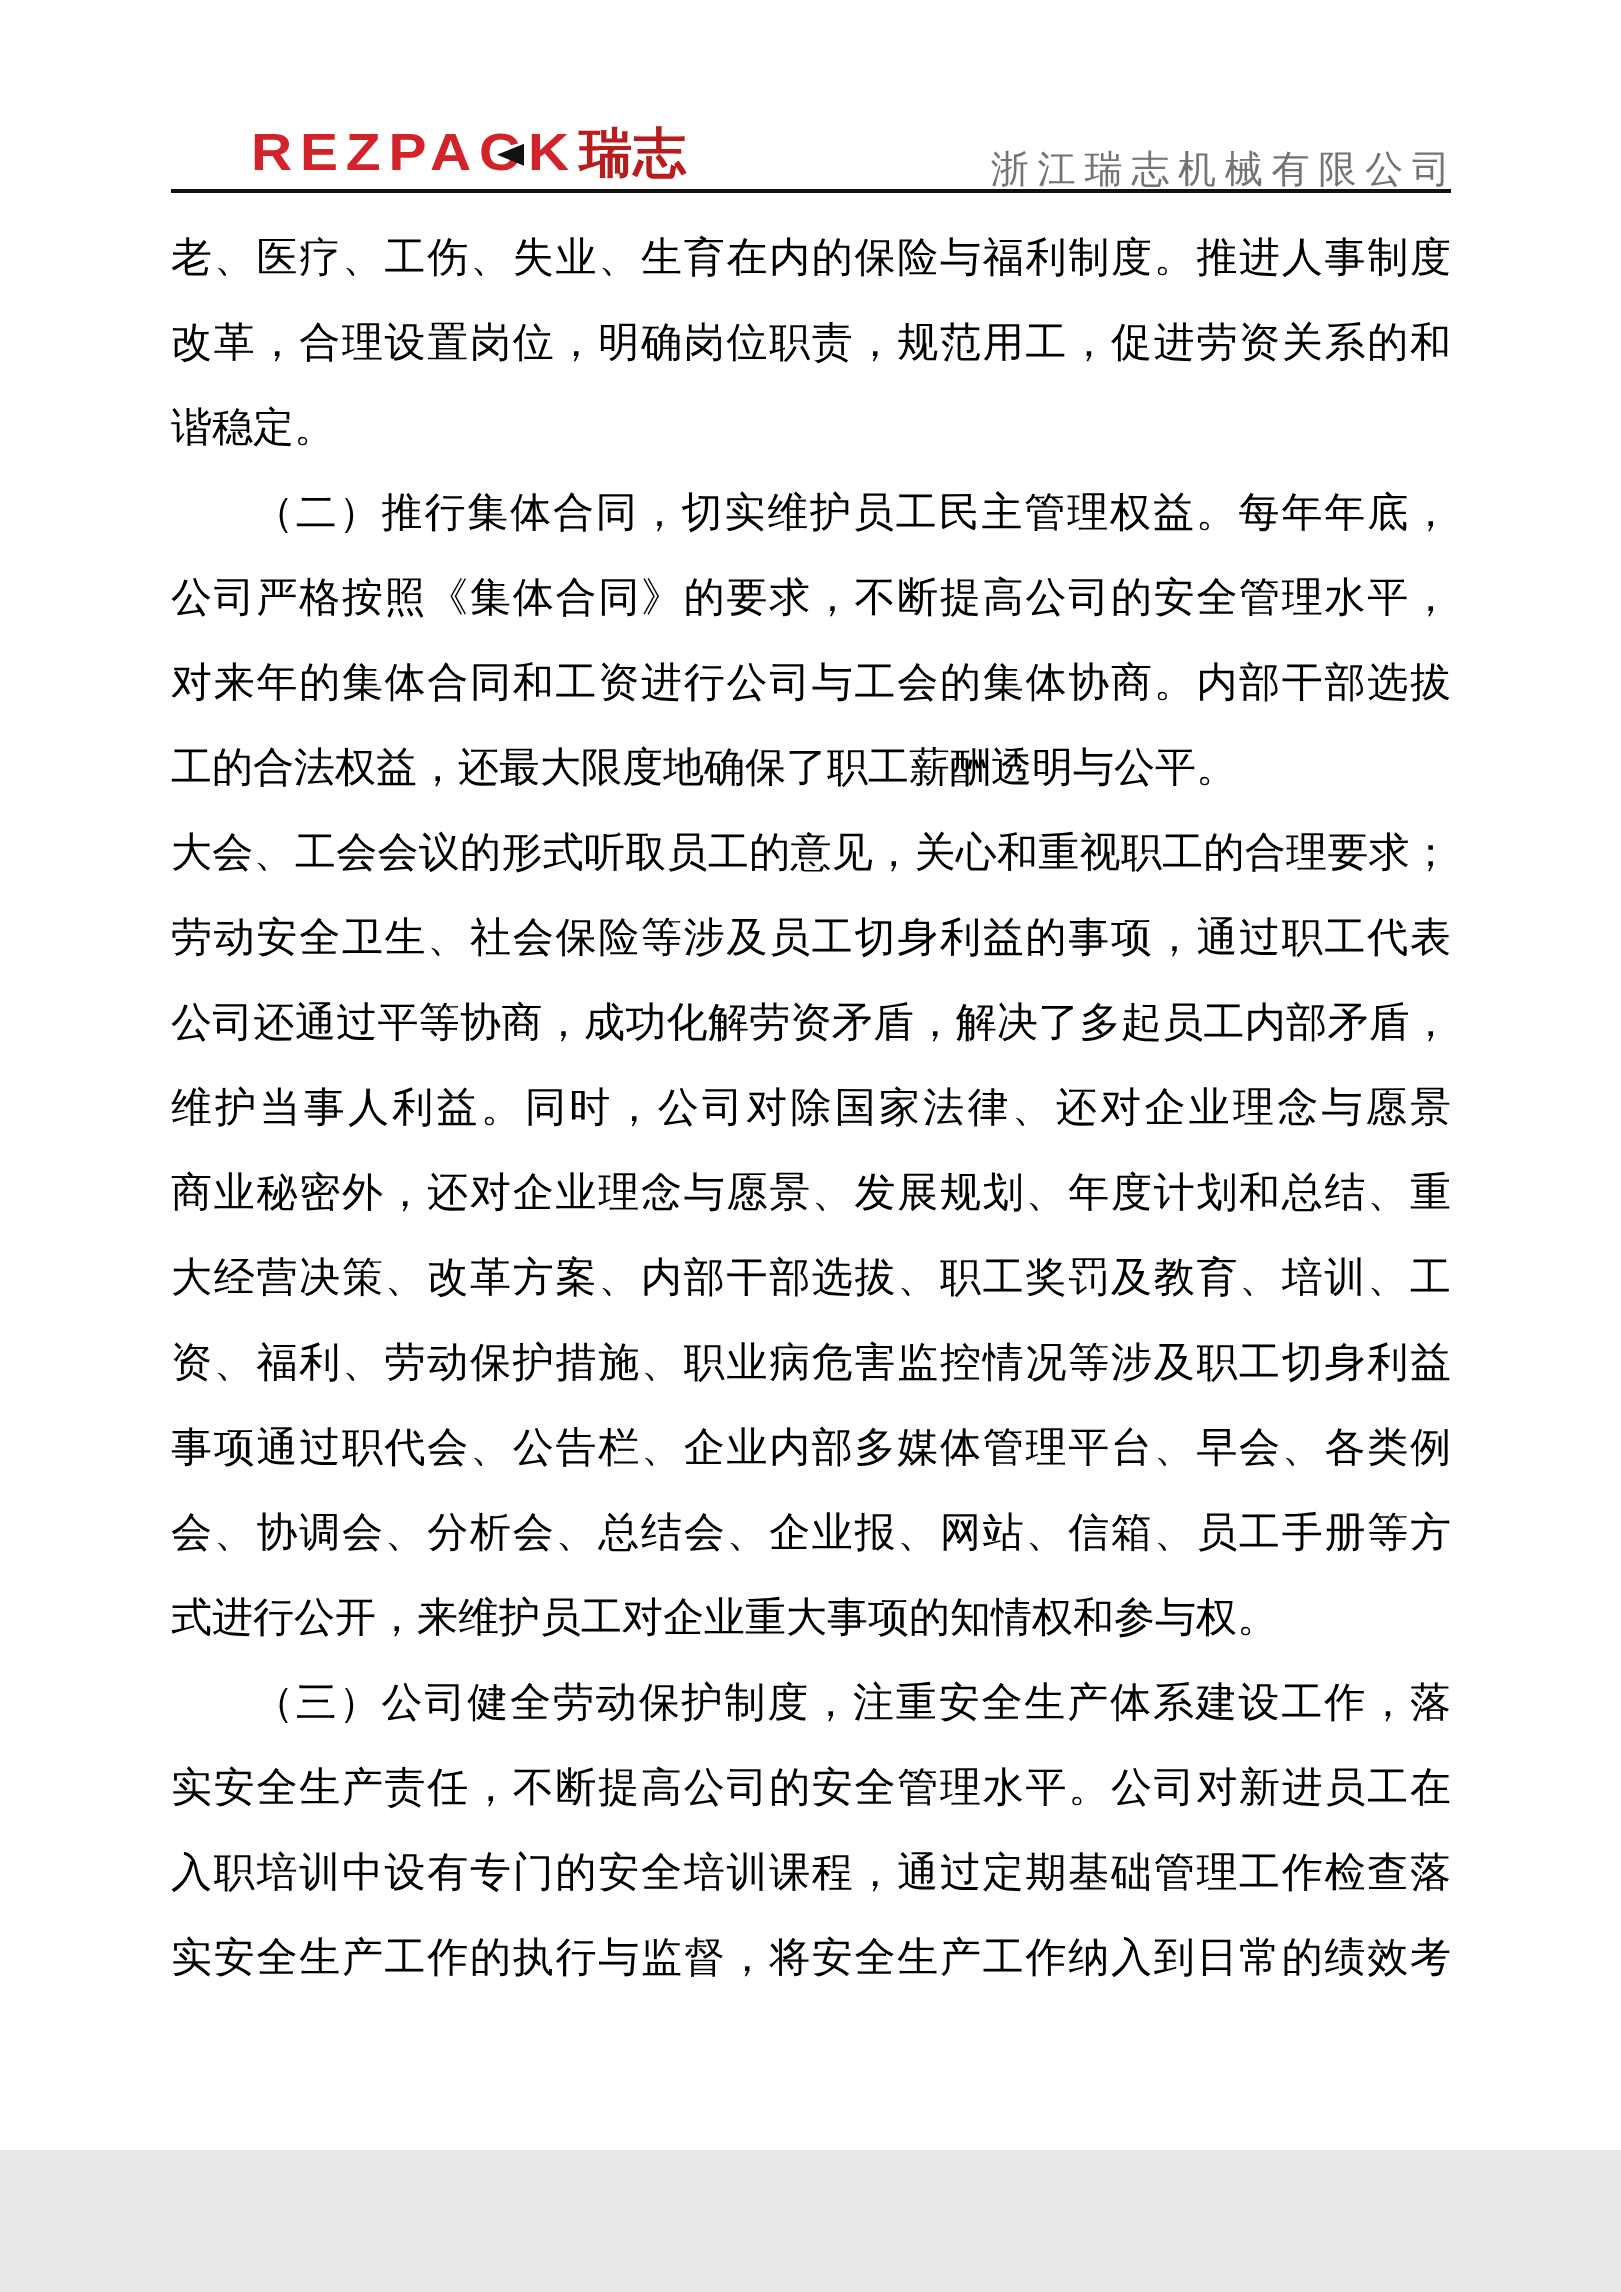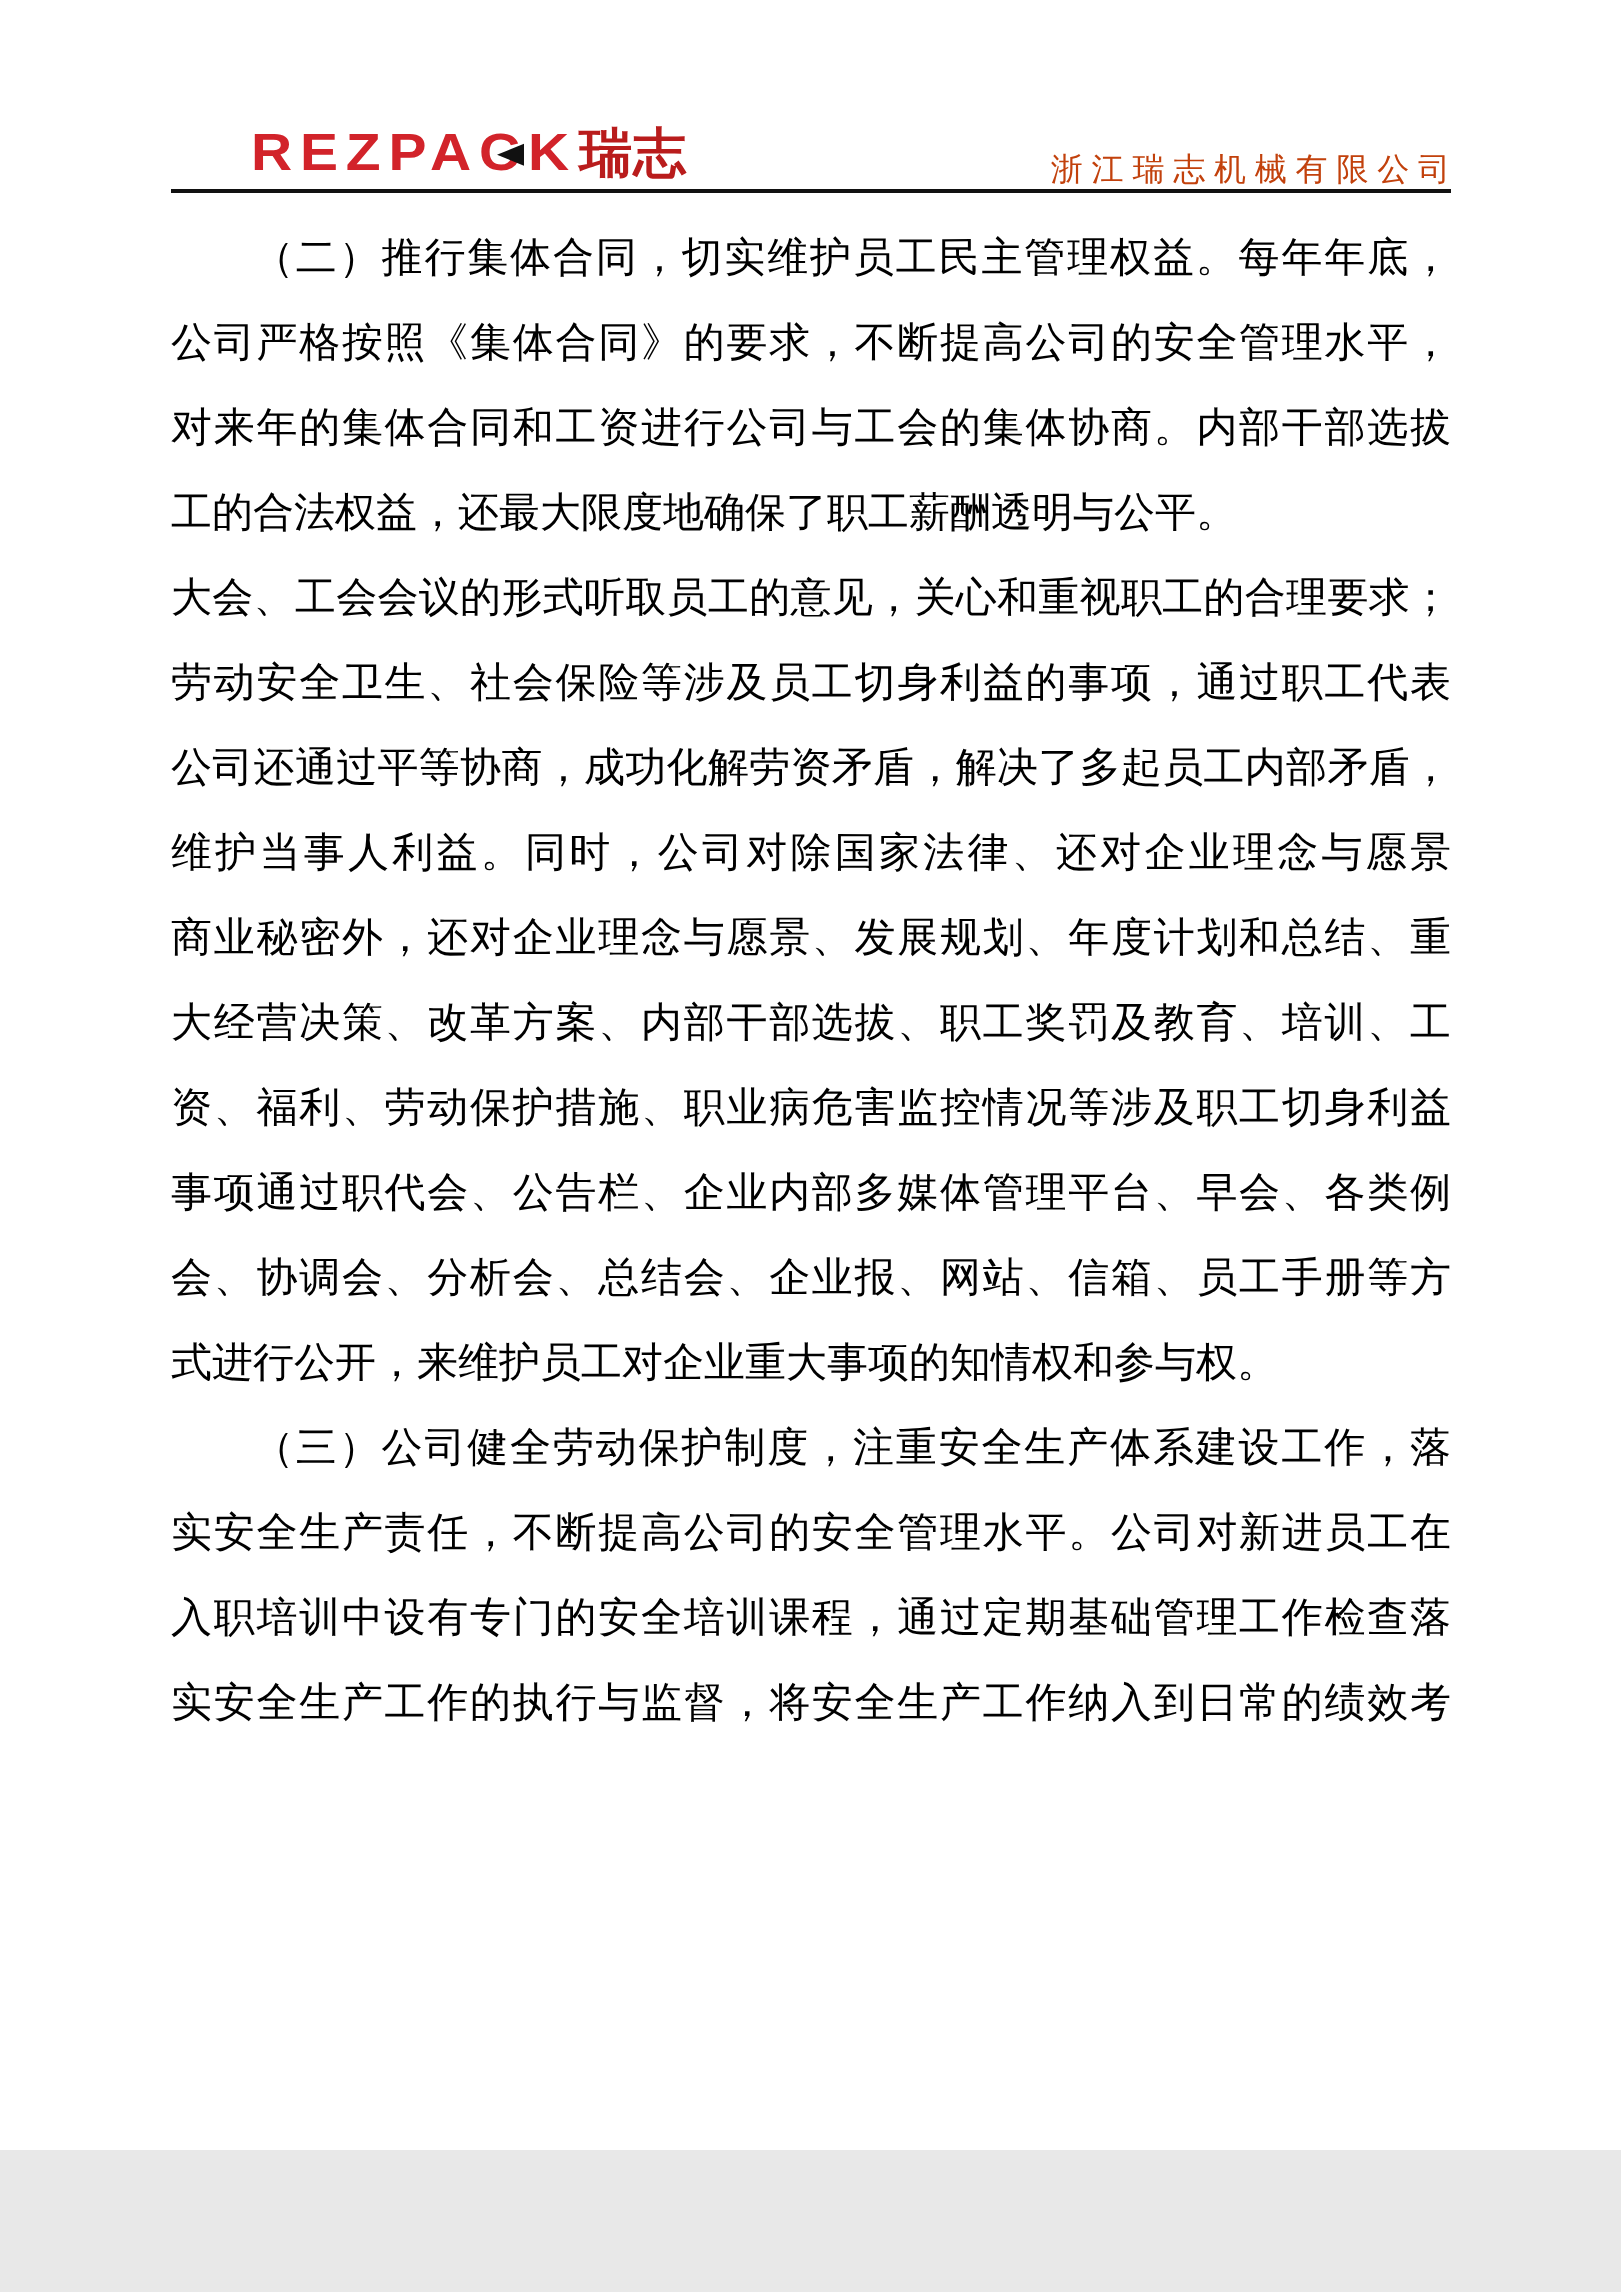--- a/index.html
+++ b/index.html
@@ -57,25 +57,25 @@
     font-size: 53px;
     line-height: 1;
     letter-spacing: 1px;
     color: #b91c1c;
     margin-left: 2px;
   }
   .company {
     position: absolute;
     right: 171px;
     top: 152px;
-    font-size: 32px;
+    font-size: 38px;
     line-height: 35px;
     letter-spacing: 8.8px;
     margin-right: -8.8px;
-    color: #c2410c;
+    color: #737373;
     white-space: nowrap;
   }
   .rule {
     position: absolute;
     left: 171px;
     top: 189px;
     width: 1280px;
     height: 3.9px;
     background: #111111;
   }
@@ -109,20 +109,25 @@
     <div class="logo">
       <span class="logo-latin">REZPACK<span class="logo-arrow"></span></span>
       <span class="logo-cjk">瑞志</span>
     </div>
     <div class="company">浙江瑞志机械有限公司</div>
     <div class="rule"></div>
   </header>
 
   <main class="doc-body">
 
+    <section>
+      <div class="line">老、医疗、工伤、失业、生育在内的保险与福利制度。推进人事制度</div>
+      <div class="line">改革，合理设置岗位，明确岗位职责，规范用工，促进劳资关系的和</div>
+      <div class="line para-end">谐稳定。</div>
+    </section>
 
     <section>
       <div class="line indent">（二）推行集体合同，切实维护员工民主管理权益。每年年底，</div>
       <div class="line">公司严格按照《集体合同》的要求，不断提高公司的安全管理水平，</div>
       <div class="line">对来年的集体合同和工资进行公司与工会的集体协商。内部干部选拔</div>
       <div class="line para-end">工的合法权益，还最大限度地确保了职工薪酬透明与公平。</div>
     </section>
 
     <section>
       <div class="line">大会、工会会议的形式听取员工的意见，关心和重视职工的合理要求；</div>

